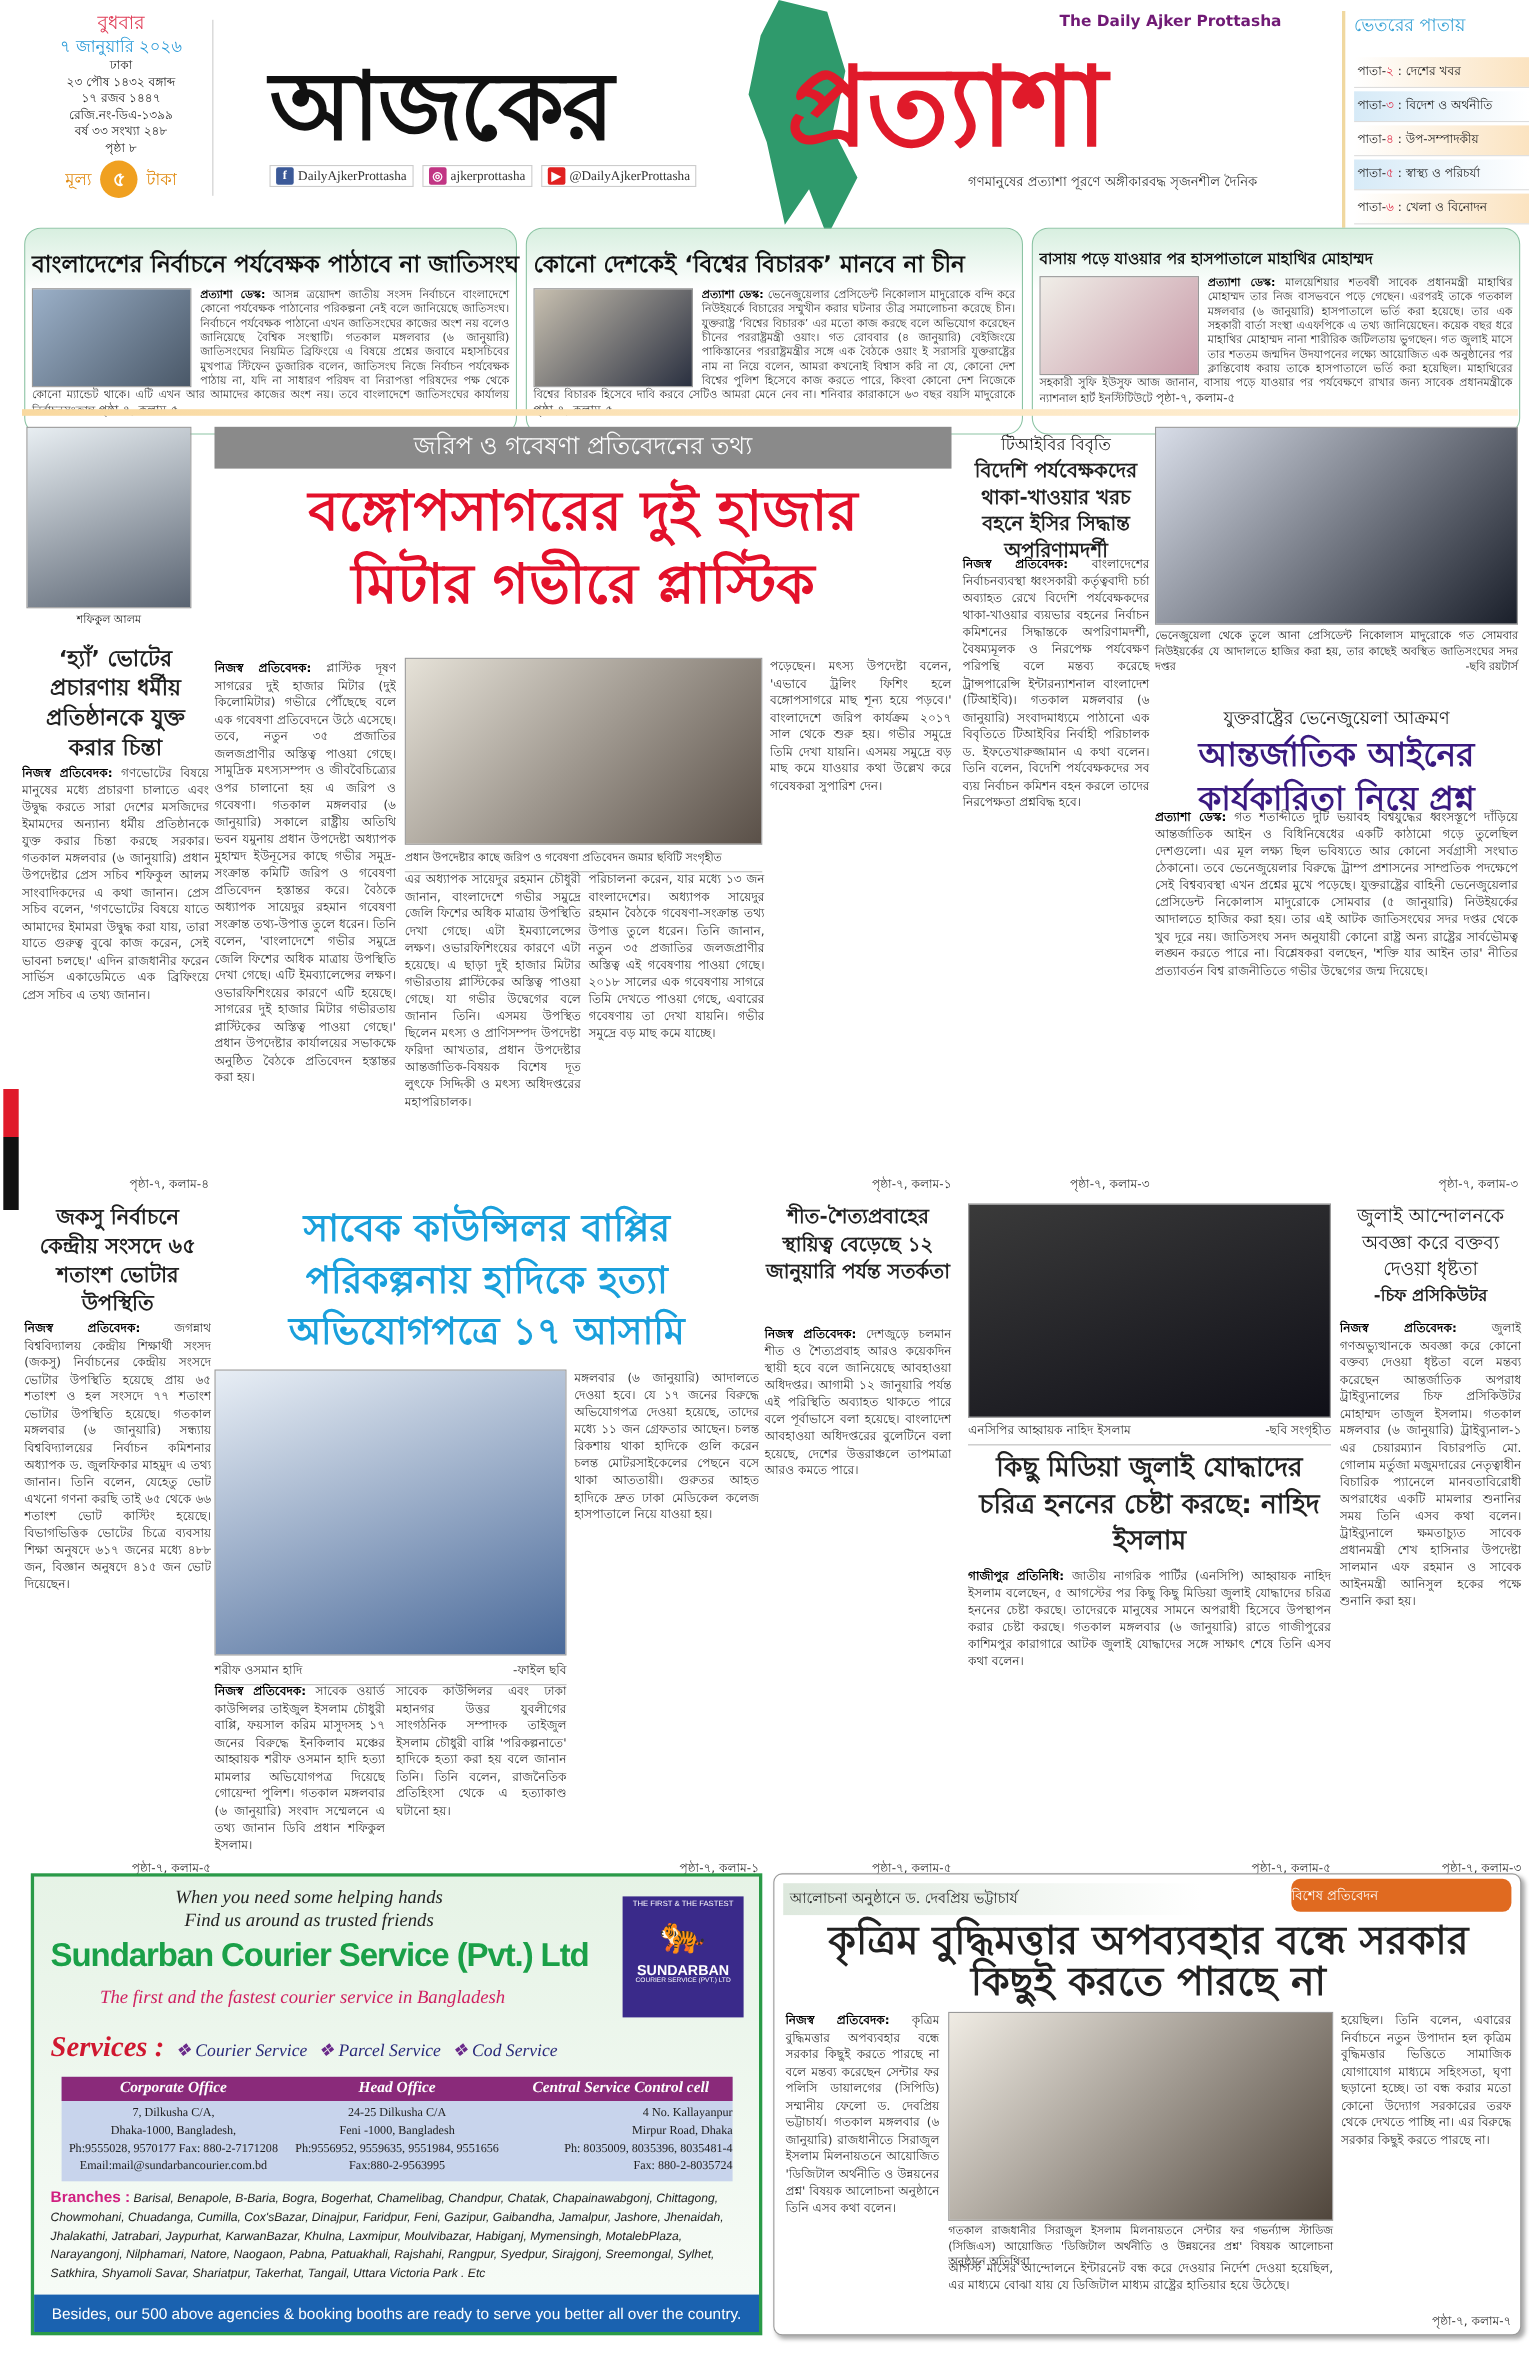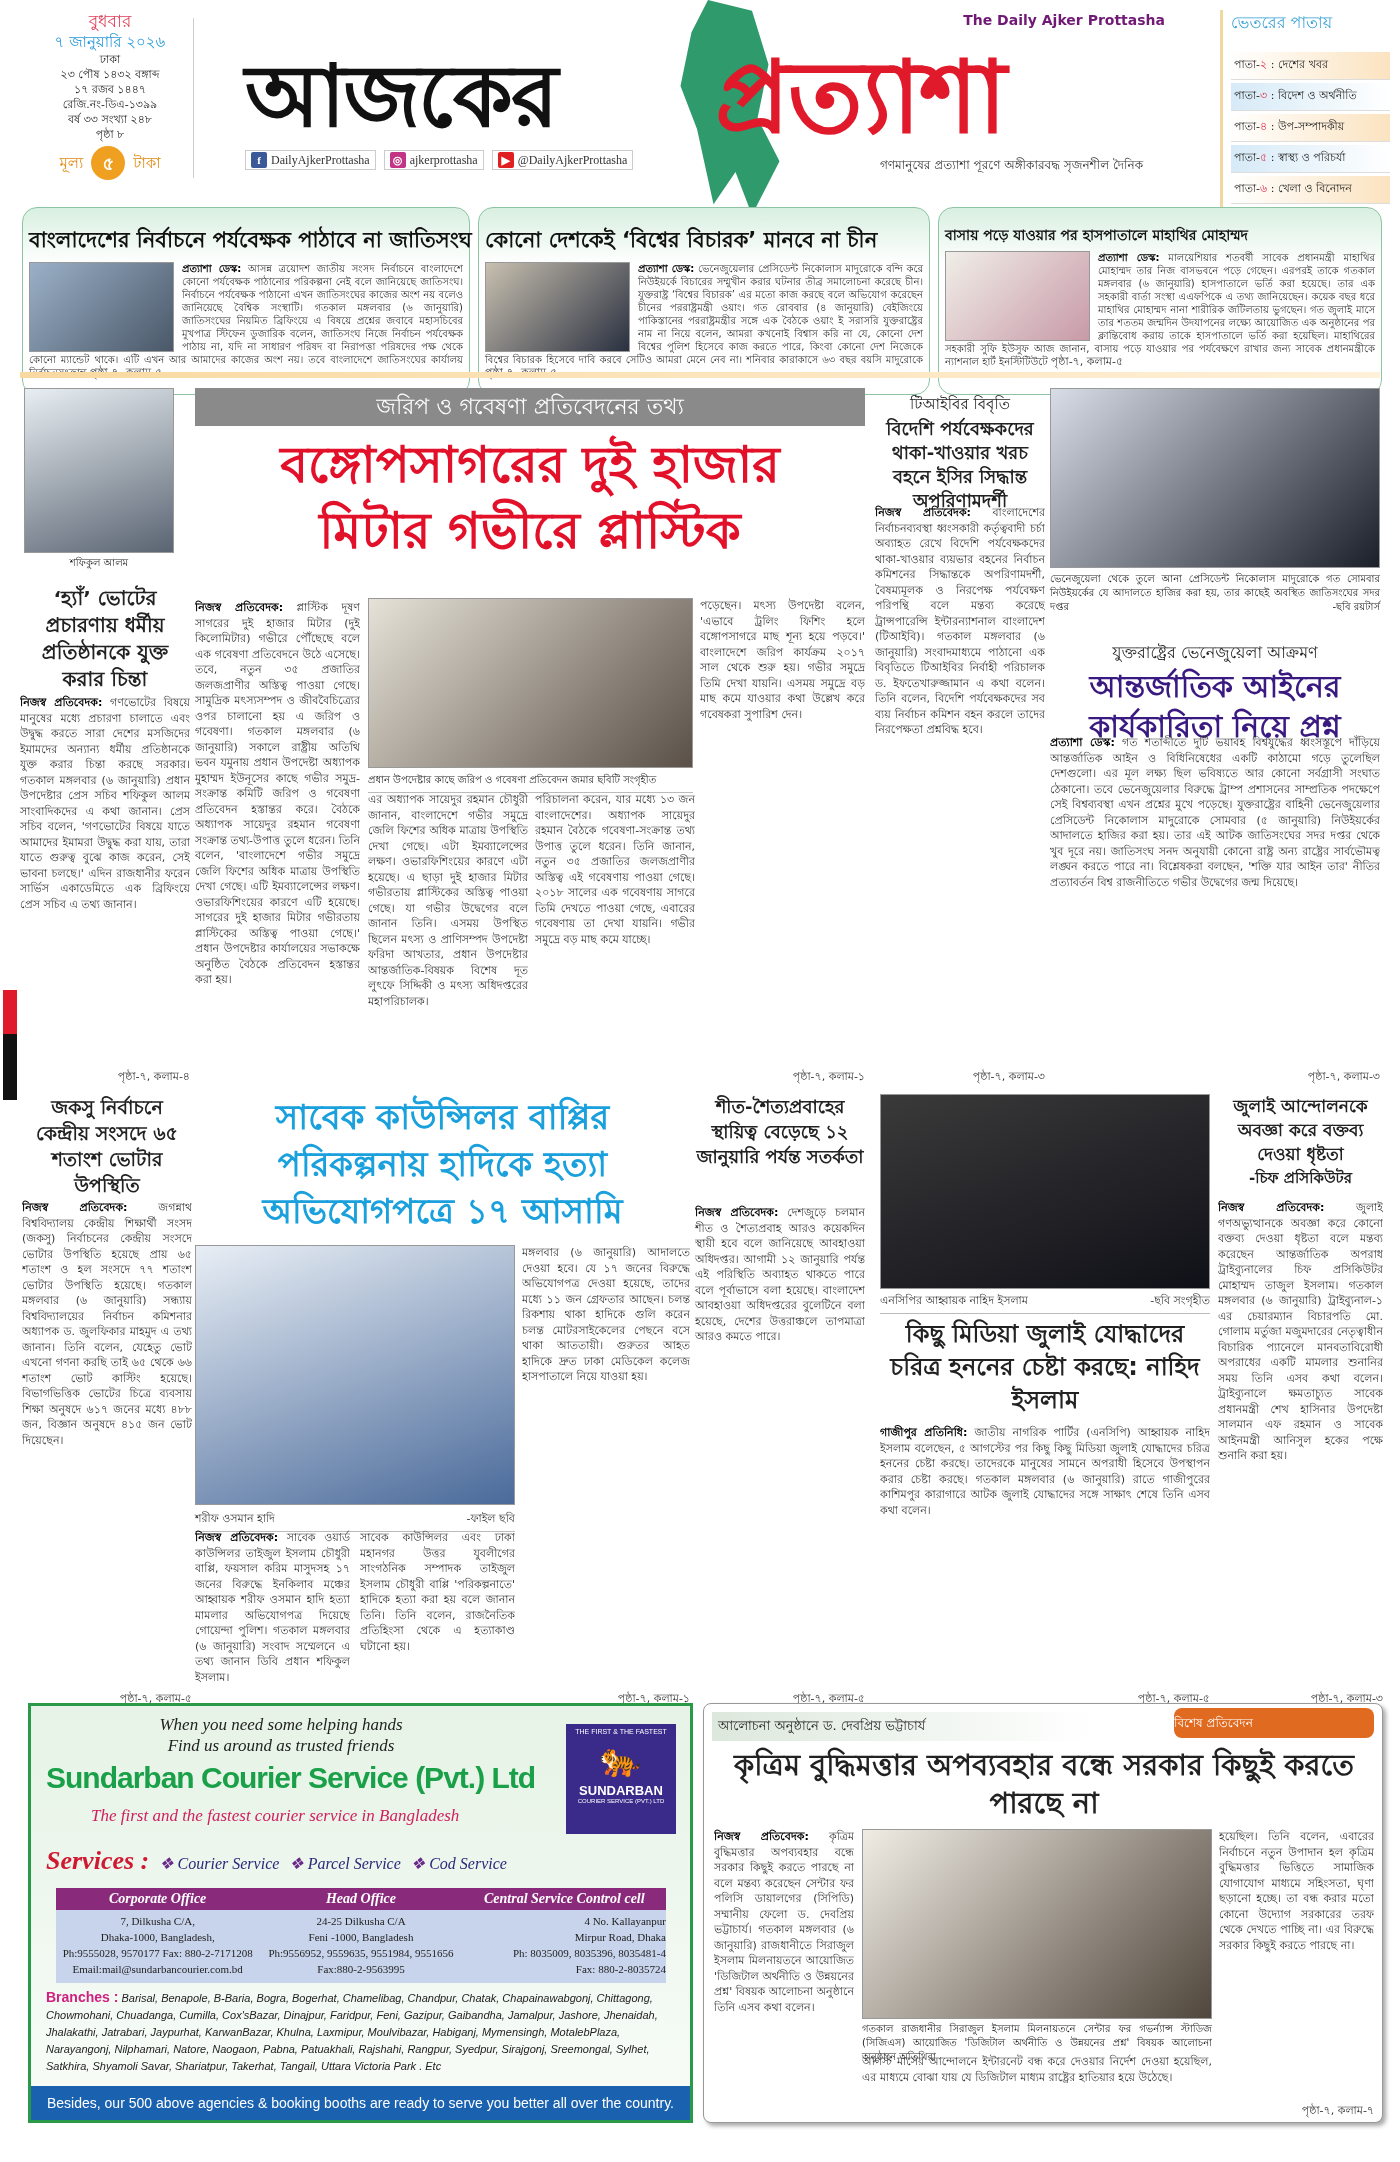--- a/index.html
+++ b/index.html
@@ -175,21 +175,21 @@
 <div class="abs photo" style="left:880px;top:1094px;width:330px;height:195px;background:linear-gradient(160deg,#3a3a3a,#101018)"></div>
 <div class="abs cap" style="left:880px;top:1290px;width:330px">
     <span>এনসিপির আহ্বায়ক নাহিদ ইসলাম</span>
     <span>-ছবি সংগৃহীত</span>
   </div>
 <div class="abs" style="left:880px;top:1318px;width:330px;text-align:center;font-size:24px;font-weight:bold;line-height:33px">কিছু মিডিয়া জুলাই যোদ্ধাদের চরিত্র হননের চেষ্টা করছে: নাহিদ ইসলাম</div>
 <div class="abs body-text" style="left:880px;top:1425px;width:330px;height:265px;overflow:hidden"><b>গাজীপুর প্রতিনিধি:</b> <span>জাতীয় নাগরিক পার্টির (এনসিপি) আহ্বায়ক নাহিদ ইসলাম বলেছেন, ৫ আগস্টের পর কিছু কিছু মিডিয়া জুলাই যোদ্ধাদের চরিত্র হননের চেষ্টা করছে। তাদেরকে মানুষের সামনে অপরাধী হিসেবে উপস্থাপন করার চেষ্টা করছে। গতকাল মঙ্গলবার (৬ জানুয়ারি) রাতে গাজীপুরের কাশিমপুর কারাগারে আটক জুলাই যোদ্ধাদের সঙ্গে সাক্ষাৎ শেষে তিনি এসব কথা বলেন।</span></div>
 <div class="abs ref" style="left:880px;top:1690px;width:330px">পৃষ্ঠা-৭, কলাম-৫</div>
 
 <div class="abs" style="left:1218px;top:1094px;width:165px;text-align:center">
-  <div style="font-size:17px;font-weight:bold;line-height:24px">জুলাই আন্দোলনকে অবজ্ঞা করে বক্তব্য দেওয়া ধৃষ্টতা</div>
+  <div style="font-size:17px;font-weight:normal;line-height:24px">জুলাই আন্দোলনকে অবজ্ঞা করে বক্তব্য দেওয়া ধৃষ্টতা</div>
   <div style="font-size:15px;font-weight:bold">-চিফ প্রসিকিউটর</div>
 </div>
 <div class="abs body-text" style="left:1218px;top:1200px;width:165px;height:490px;overflow:hidden"><b>নিজস্ব প্রতিবেদক:</b> <span>জুলাই গণঅভ্যুত্থানকে অবজ্ঞা করে কোনো বক্তব্য দেওয়া ধৃষ্টতা বলে মন্তব্য করেছেন আন্তর্জাতিক অপরাধ ট্রাইব্যুনালের চিফ প্রসিকিউটর মোহাম্মদ তাজুল ইসলাম। গতকাল মঙ্গলবার (৬ জানুয়ারি) ট্রাইব্যুনাল-১ এর চেয়ারম্যান বিচারপতি মো. গোলাম মর্তুজা মজুমদারের নেতৃত্বাধীন বিচারিক প্যানেলে মানবতাবিরোধী অপরাধের একটি মামলার শুনানির সময় তিনি এসব কথা বলেন। ট্রাইব্যুনালে ক্ষমতাচ্যুত সাবেক প্রধানমন্ত্রী শেখ হাসিনার উপদেষ্টা সালমান এফ রহমান ও সাবেক আইনমন্ত্রী আনিসুল হকের পক্ষে শুনানি করা হয়।</span></div>
 <div class="abs ref" style="left:1218px;top:1690px;width:165px">পৃষ্ঠা-৭, কলাম-৩</div>
 
 <div class="abs" style="left:28px;top:1703px;width:665px;height:420px;border:3px solid #2a9a48;background:linear-gradient(#e6f3e6,#f8fcf8)">
   <div style="position:absolute;left:80px;top:8px;width:340px;text-align:center;font-family:'Liberation Serif',serif;font-style:italic;font-size:17px;line-height:21px;color:#222">
     <div>When you need some helping hands</div>
       <div>Find us around as trusted friends</div>
   </div>
@@ -236,20 +236,20 @@
   </div>
   <div style="position:absolute;left:15px;top:283px;width:635px;font-family:'Liberation Sans',sans-serif;font-style:italic;font-size:11px;line-height:17px;color:#222">
     <b style="color:#d02080;font-style:normal;font-size:14px">Branches :</b> <span>Barisal, Benapole, B-Baria, Bogra, Bogerhat, Chamelibag, Chandpur, Chatak, Chapainawabgonj, Chittagong, Chowmohani, Chuadanga, Cumilla, Cox'sBazar, Dinajpur, Faridpur, Feni, Gazipur, Gaibandha, Jamalpur, Jashore, Jhenaidah, Jhalakathi, Jatrabari, Jaypurhat, KarwanBazar, Khulna, Laxmipur, Moulvibazar, Habiganj, Mymensingh, MotalebPlaza, Narayangonj, Nilphamari, Natore, Naogaon, Pabna, Patuakhali, Rajshahi, Rangpur, Syedpur, Sirajgonj, Sreemongal, Sylhet, Satkhira, Shyamoli Savar, Shariatpur, Takerhat, Tangail, Uttara Victoria Park . Etc</span>
   </div>
   <div style="position:absolute;left:0;bottom:0;width:100%;height:34px;background:#1a62b0;color:#fff;font-family:'Liberation Sans',sans-serif;font-size:14px;text-align:center;line-height:34px">Besides, our 500 above agencies &amp; booking booths are ready to serve you better all over the country.</div>
 </div>
 
 <div class="abs" style="left:703px;top:1703px;width:680px;height:420px;border:1px solid #999;border-radius:8px;box-shadow:3px 3px 4px #aaa;background:#fff">
   <div style="position:absolute;left:8px;top:8px;font-size:13px;background:linear-gradient(90deg,#dde8dd,#fff);padding:4px 6px;width:380px">আলোচনা অনুষ্ঠানে ড. দেবপ্রিয় ভট্টাচার্য</div>
   <div style="position:absolute;right:8px;top:4px;width:200px;height:30px;background:#e06a20;color:#fff;border-radius:8px;padding-right:12px;font-size:12px;line-height:30px">বিশেষ প্রতিবেদন</div>
-  <div style="position:absolute;left:10px;top:42px;width:660px;text-align:center;font-size:29px;font-weight:bold;line-height:38px">কৃত্রিম বুদ্ধিমত্তার অপব্যবহার বন্ধে সরকার কিছুই করতে পারছে না</div>
+  <div style="position:absolute;left:10px;top:42px;width:660px;text-align:center;font-size:36px;font-weight:bold;line-height:38px">কৃত্রিম বুদ্ধিমত্তার অপব্যবহার বন্ধে সরকার কিছুই করতে পারছে না</div>
   <div class="body-text" style="position:absolute;left:10px;top:125px;width:140px;height:285px;overflow:hidden"><b>নিজস্ব প্রতিবেদক:</b> <span>কৃত্রিম বুদ্ধিমত্তার অপব্যবহার বন্ধে সরকার কিছুই করতে পারছে না বলে মন্তব্য করেছেন সেন্টার ফর পলিসি ডায়ালগের (সিপিডি) সম্মানীয় ফেলো ড. দেবপ্রিয় ভট্টাচার্য। গতকাল মঙ্গলবার (৬ জানুয়ারি) রাজধানীতে সিরাজুল ইসলাম মিলনায়তনে আয়োজিত 'ডিজিটাল অর্থনীতি ও উন্নয়নের প্রশ্ন' বিষয়ক আলোচনা অনুষ্ঠানে তিনি এসব কথা বলেন।</span></div>
   <div class="photo" style="position:absolute;left:158px;top:125px;width:350px;height:190px;background:linear-gradient(135deg,#f0ece4,#50463c)"></div>
   <div style="position:absolute;left:158px;top:318px;width:350px;font-size:10px;line-height:14px;text-align:justify">গতকাল রাজধানীর সিরাজুল ইসলাম মিলনায়তনে সেন্টার ফর গভর্ন্যান্স স্টাডিজ (সিজিএস) আয়োজিত 'ডিজিটাল অর্থনীতি ও উন্নয়নের প্রশ্ন' বিষয়ক আলোচনা অনুষ্ঠানে অতিথিরা</div>
   <div class="body-text" style="position:absolute;left:515px;top:125px;width:155px;height:270px;overflow:hidden">হয়েছিল। তিনি বলেন, এবারের নির্বাচনে নতুন উপাদান হল কৃত্রিম বুদ্ধিমত্তার ভিত্তিতে সামাজিক যোগাযোগ মাধ্যমে সহিংসতা, ঘৃণা ছড়ানো হচ্ছে। তা বন্ধ করার মতো কোনো উদ্যোগ সরকারের তরফ থেকে দেখতে পাচ্ছি না। এর বিরুদ্ধে সরকার কিছুই করতে পারছে না।</div>
   <div class="body-text" style="position:absolute;left:158px;top:350px;width:350px;height:60px;overflow:hidden">আগস্ট মাসের আন্দোলনে ইন্টারনেট বন্ধ করে দেওয়ার নির্দেশ দেওয়া হয়েছিল, এর মাধ্যমে বোঝা যায় যে ডিজিটাল মাধ্যম রাষ্ট্রের হাতিয়ার হয়ে উঠেছে।</div>
   <div class="ref" style="position:absolute;left:515px;top:398px;width:155px">পৃষ্ঠা-৭, কলাম-৭</div>
 </div>
 
 </body></html>

